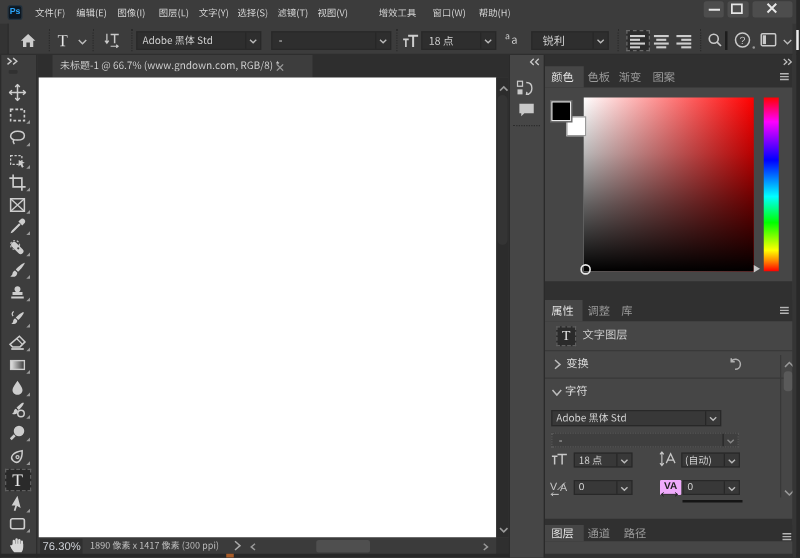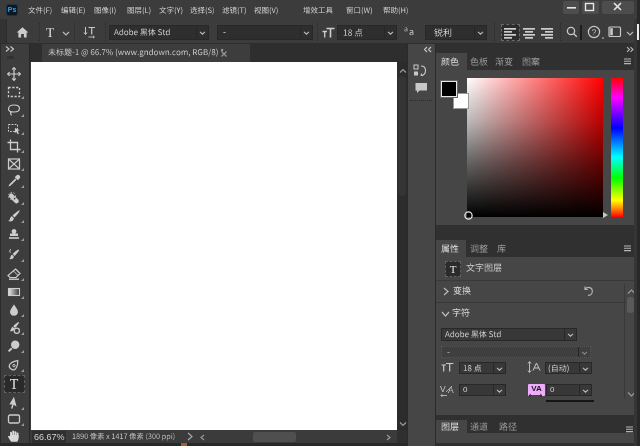--- a/index.html
+++ b/index.html
@@ -368,21 +368,21 @@
 <div class="a" style="left:397px;top:62px;width:10px;height:368px;background:#2c2c2c"></div>
 <svg class="a" style="left:399px;top:68px" width="8" height="6">
       <path d="M1 4.5 L4 1.5 L7 4.5" stroke="#9a9a9a" stroke-width="1.2" fill="none"></path>
     </svg>
 <svg class="a" style="left:399px;top:421px" width="8" height="6">
       <path d="M1 1.5 L4 4.5 L7 1.5" stroke="#9a9a9a" stroke-width="1.2" fill="none"></path>
     </svg>
 <div class="a" style="left:398px;top:76px;width:8px;height:120px;background:#343434;border-radius:4px"></div>
 <div class="a" style="left:30px;top:430px;width:377px;height:14px;background:#3b3b3b"></div>
 <div class="a" style="left:32px;top:431px;width:34px;height:12px;background:#2f2f2f"></div>
-<div class="a" style="left:34px;top:432px;font:normal 9px 'Liberation Sans',sans-serif;color:#cdd0d6;letter-spacing:0;white-space:nowrap">66.67%</div>
+<div class="a" style="left:34px;top:432px;font:normal 9px 'Liberation Sans',sans-serif;color:#cdd0d6;letter-spacing:0;white-space:nowrap">76.30%</div>
 <div class="a" style="left:72px;top:432px">
       <svg class="" width="104" height="9" viewBox="0 -6.4 104 8.0">
         <path d="M0.6 0.0H3.6V-0.6H2.5V-5.4H2.0C1.7 -5.2 1.4 -5.1 0.9 -5.0V-4.5H1.8V-0.6H0.6Z M6.1 0.1C7.1 0.1 7.8 -0.5 7.8 -1.3C7.8 -2.0 7.3 -2.4 6.9 -2.7V-2.7C7.2 -3.0 7.6 -3.5 7.6 -4.0C7.6 -4.8 7.0 -5.4 6.1 -5.4C5.3 -5.4 4.6 -4.9 4.6 -4.1C4.6 -3.5 5.0 -3.1 5.4 -2.8V-2.8C4.9 -2.5 4.4 -2.0 4.4 -1.3C4.4 -0.5 5.1 0.1 6.1 0.1ZM6.5 -2.9C5.8 -3.2 5.2 -3.4 5.2 -4.1C5.2 -4.6 5.6 -4.9 6.1 -4.9C6.7 -4.9 7.0 -4.5 7.0 -4.0C7.0 -3.6 6.8 -3.2 6.5 -2.9ZM6.1 -0.4C5.5 -0.4 5.0 -0.8 5.0 -1.4C5.0 -1.9 5.3 -2.3 5.7 -2.6C6.5 -2.3 7.1 -2.0 7.1 -1.3C7.1 -0.8 6.7 -0.4 6.1 -0.4Z M9.8 0.1C10.8 0.1 11.8 -0.7 11.8 -2.9C11.8 -4.6 11.0 -5.4 10.0 -5.4C9.1 -5.4 8.4 -4.8 8.4 -3.7C8.4 -2.6 9.0 -2.0 9.9 -2.0C10.3 -2.0 10.8 -2.3 11.1 -2.7C11.1 -1.0 10.5 -0.5 9.8 -0.5C9.4 -0.5 9.1 -0.6 8.9 -0.9L8.5 -0.5C8.8 -0.1 9.2 0.1 9.8 0.1ZM11.1 -3.2C10.8 -2.7 10.4 -2.5 10.0 -2.5C9.4 -2.5 9.1 -3.0 9.1 -3.7C9.1 -4.4 9.4 -4.9 10.0 -4.9C10.6 -4.9 11.1 -4.3 11.1 -3.2Z M14.2 0.1C15.2 0.1 15.8 -0.8 15.8 -2.7C15.8 -4.5 15.2 -5.4 14.2 -5.4C13.2 -5.4 12.5 -4.5 12.5 -2.7C12.5 -0.8 13.2 0.1 14.2 0.1ZM14.2 -0.4C13.6 -0.4 13.2 -1.1 13.2 -2.7C13.2 -4.3 13.6 -4.9 14.2 -4.9C14.8 -4.9 15.2 -4.3 15.2 -2.7C15.2 -1.1 14.8 -0.4 14.2 -0.4Z M21.4 -5.2H22.7C22.6 -5.0 22.4 -4.8 22.3 -4.6H20.9C21.1 -4.8 21.2 -5.0 21.4 -5.2ZM21.4 -6.1C21.1 -5.5 20.5 -4.7 19.7 -4.2C19.8 -4.1 20.0 -3.9 20.1 -3.8C20.2 -3.9 20.3 -4.0 20.5 -4.1V-3.0H21.6C21.2 -2.7 20.7 -2.4 19.9 -2.2C20.1 -2.1 20.2 -1.9 20.3 -1.8C20.9 -2.0 21.4 -2.3 21.7 -2.6C21.9 -2.4 22.0 -2.3 22.1 -2.2C21.6 -1.8 20.6 -1.3 19.9 -1.1C20.0 -1.0 20.2 -0.9 20.2 -0.7C20.9 -1.0 21.7 -1.4 22.3 -1.9C22.3 -1.8 22.4 -1.6 22.4 -1.5C21.8 -0.9 20.8 -0.3 19.9 -0.1C20.0 0.0 20.1 0.2 20.2 0.3C21.0 0.1 21.9 -0.5 22.5 -1.0C22.6 -0.6 22.5 -0.2 22.4 -0.0C22.3 0.1 22.1 0.1 22.0 0.1C21.9 0.1 21.7 0.1 21.5 0.1C21.6 0.2 21.6 0.4 21.6 0.6C21.8 0.6 22.0 0.6 22.1 0.6C22.4 0.6 22.5 0.5 22.7 0.3C23.0 0.0 23.1 -0.8 22.9 -1.5L23.3 -1.7C23.5 -0.9 24.0 -0.2 24.6 0.2C24.6 0.0 24.8 -0.2 24.9 -0.2C24.4 -0.6 23.9 -1.2 23.7 -1.9C24.0 -2.0 24.2 -2.2 24.5 -2.4L24.1 -2.7C23.8 -2.5 23.2 -2.1 22.8 -1.9C22.6 -2.2 22.4 -2.6 22.1 -2.8L22.2 -3.0H24.4V-4.6H22.8C23.1 -4.8 23.3 -5.1 23.4 -5.4L23.1 -5.6L23.0 -5.6H21.7L21.9 -6.0ZM20.9 -4.2H22.2C22.2 -4.0 22.1 -3.7 22.0 -3.4H20.9ZM22.7 -4.2H23.9V-3.4H22.5C22.6 -3.7 22.7 -4.0 22.7 -4.2ZM19.8 -6.1C19.4 -5.0 18.7 -3.9 18.1 -3.2C18.2 -3.1 18.3 -2.8 18.4 -2.6C18.6 -2.9 18.8 -3.2 19.0 -3.5V0.6H19.5V-4.3C19.8 -4.8 20.1 -5.4 20.3 -5.9Z M29.8 -0.6C30.4 -0.3 31.2 0.2 31.6 0.5L32.0 0.1C31.6 -0.2 30.8 -0.6 30.2 -0.9ZM27.3 -0.9C26.8 -0.5 26.1 -0.1 25.5 0.1C25.6 0.2 25.8 0.4 25.9 0.5C26.5 0.2 27.3 -0.3 27.8 -0.7ZM26.6 -2.1C26.7 -2.2 26.9 -2.2 28.4 -2.3C27.7 -2.0 27.1 -1.8 26.9 -1.7C26.4 -1.6 26.1 -1.5 25.9 -1.5C25.9 -1.3 26.0 -1.1 26.0 -1.0C26.2 -1.0 26.5 -1.1 28.6 -1.2V-0.1C28.6 0.0 28.6 0.1 28.5 0.1C28.4 0.1 28.0 0.1 27.5 0.1C27.6 0.2 27.7 0.4 27.7 0.6C28.3 0.6 28.6 0.6 28.9 0.5C29.1 0.4 29.2 0.2 29.2 -0.0V-1.2L31.0 -1.3C31.2 -1.2 31.4 -1.0 31.5 -0.9L31.9 -1.2C31.6 -1.5 31.0 -2.0 30.5 -2.3L30.1 -2.0C30.2 -1.9 30.4 -1.8 30.5 -1.7L27.5 -1.6C28.5 -1.9 29.6 -2.3 30.5 -2.8L30.2 -3.2C29.9 -3.0 29.6 -2.9 29.3 -2.7L27.6 -2.6C28.0 -2.8 28.4 -3.0 28.8 -3.2L28.6 -3.4H32.1V-3.8H29.1V-4.3H31.3V-4.7H29.1V-5.2H31.7V-5.6H29.1V-6.1H28.5V-5.6H25.9V-5.2H28.5V-4.7H26.3V-4.3H28.5V-3.8H25.5V-3.4H28.1C27.6 -3.1 27.1 -2.8 26.9 -2.8C26.7 -2.7 26.6 -2.6 26.4 -2.6C26.5 -2.5 26.5 -2.2 26.6 -2.1Z M34.2 0.0H34.9L35.4 -0.9C35.6 -1.2 35.7 -1.4 35.8 -1.6H35.9C36.0 -1.4 36.2 -1.2 36.3 -0.9L36.9 0.0H37.6L36.3 -2.0L37.5 -4.0H36.8L36.3 -3.1C36.2 -2.9 36.1 -2.7 36.0 -2.4H35.9C35.8 -2.7 35.7 -2.9 35.5 -3.1L35.0 -4.0H34.3L35.5 -2.1Z M40.0 0.0H42.9V-0.6H41.9V-5.4H41.3C41.0 -5.2 40.7 -5.1 40.2 -5.0V-4.5H41.2V-0.6H40.0Z M45.9 0.0H46.5V-1.5H47.2V-2.0H46.5V-5.4H45.8L43.5 -1.9V-1.5H45.9ZM45.9 -2.0H44.2L45.5 -3.8C45.6 -4.1 45.8 -4.4 45.9 -4.6H45.9C45.9 -4.4 45.9 -3.9 45.9 -3.6Z M48.1 0.0H51.0V-0.6H50.0V-5.4H49.4C49.2 -5.2 48.8 -5.1 48.3 -5.0V-4.5H49.3V-0.6H48.1Z M52.9 0.0H53.6C53.7 -2.1 54.0 -3.3 55.2 -4.9V-5.4H51.9V-4.8H54.5C53.4 -3.3 53.0 -2.0 52.9 0.0Z M60.7 -5.2H62.0C61.9 -5.0 61.8 -4.8 61.6 -4.6H60.3C60.4 -4.8 60.6 -5.0 60.7 -5.2ZM60.7 -6.1C60.4 -5.5 59.9 -4.7 59.1 -4.2C59.2 -4.1 59.3 -3.9 59.4 -3.8C59.6 -3.9 59.7 -4.0 59.8 -4.1V-3.0H60.9C60.6 -2.7 60.1 -2.4 59.3 -2.2C59.4 -2.1 59.5 -1.9 59.6 -1.8C60.3 -2.0 60.7 -2.3 61.1 -2.6C61.2 -2.4 61.3 -2.3 61.4 -2.2C60.9 -1.8 60.0 -1.3 59.3 -1.1C59.4 -1.0 59.5 -0.9 59.6 -0.7C60.2 -1.0 61.1 -1.4 61.6 -1.9C61.7 -1.8 61.7 -1.6 61.8 -1.5C61.2 -0.9 60.1 -0.3 59.2 -0.1C59.3 0.0 59.5 0.2 59.5 0.3C60.3 0.1 61.2 -0.5 61.9 -1.0C61.9 -0.6 61.9 -0.2 61.7 -0.0C61.6 0.1 61.5 0.1 61.3 0.1C61.2 0.1 61.0 0.1 60.9 0.1C60.9 0.2 61.0 0.4 61.0 0.6C61.2 0.6 61.3 0.6 61.5 0.6C61.7 0.6 61.9 0.5 62.1 0.3C62.4 0.0 62.5 -0.8 62.3 -1.5L62.6 -1.7C62.9 -0.9 63.3 -0.2 63.9 0.2C64.0 0.0 64.2 -0.2 64.3 -0.2C63.7 -0.6 63.3 -1.2 63.0 -1.9C63.3 -2.0 63.6 -2.2 63.8 -2.4L63.5 -2.7C63.1 -2.5 62.6 -2.1 62.1 -1.9C62.0 -2.2 61.7 -2.6 61.4 -2.8L61.6 -3.0H63.7V-4.6H62.2C62.4 -4.8 62.6 -5.1 62.8 -5.4L62.5 -5.6L62.3 -5.6H61.0L61.3 -6.0ZM60.3 -4.2H61.6C61.6 -4.0 61.5 -3.7 61.3 -3.4H60.3ZM62.0 -4.2H63.2V-3.4H61.8C62.0 -3.7 62.0 -4.0 62.0 -4.2ZM59.1 -6.1C58.7 -5.0 58.1 -3.9 57.4 -3.2C57.5 -3.1 57.7 -2.8 57.7 -2.6C57.9 -2.9 58.1 -3.2 58.3 -3.5V0.6H58.9V-4.3C59.2 -4.8 59.4 -5.4 59.6 -5.9Z M69.1 -0.6C69.8 -0.3 70.5 0.2 70.9 0.5L71.3 0.1C70.9 -0.2 70.1 -0.6 69.5 -0.9ZM66.6 -0.9C66.2 -0.5 65.5 -0.1 64.8 0.1C64.9 0.2 65.2 0.4 65.2 0.5C65.9 0.2 66.6 -0.3 67.1 -0.7ZM65.9 -2.1C66.0 -2.2 66.2 -2.2 67.7 -2.3C67.0 -2.0 66.5 -1.8 66.2 -1.7C65.8 -1.6 65.4 -1.5 65.2 -1.5C65.2 -1.3 65.3 -1.1 65.3 -1.0C65.5 -1.0 65.8 -1.1 68.0 -1.2V-0.1C68.0 0.0 68.0 0.1 67.8 0.1C67.7 0.1 67.3 0.1 66.9 0.1C67.0 0.2 67.1 0.4 67.1 0.6C67.6 0.6 68.0 0.6 68.2 0.5C68.5 0.4 68.5 0.2 68.5 -0.0V-1.2L70.3 -1.3C70.5 -1.2 70.7 -1.0 70.8 -0.9L71.2 -1.2C70.9 -1.5 70.3 -2.0 69.8 -2.3L69.4 -2.0C69.6 -1.9 69.7 -1.8 69.9 -1.7L66.9 -1.6C67.9 -1.9 68.9 -2.3 69.9 -2.8L69.5 -3.2C69.2 -3.0 68.9 -2.9 68.6 -2.7L66.9 -2.6C67.3 -2.8 67.7 -3.0 68.1 -3.2L67.9 -3.4H71.4V-3.8H68.4V-4.3H70.6V-4.7H68.4V-5.2H71.1V-5.6H68.4V-6.1H67.9V-5.6H65.3V-5.2H67.9V-4.7H65.7V-4.3H67.9V-3.8H64.9V-3.4H67.5C67.0 -3.1 66.4 -2.8 66.3 -2.8C66.1 -2.7 65.9 -2.6 65.8 -2.6C65.8 -2.5 65.9 -2.2 65.9 -2.1Z M75.2 1.4 75.6 1.2C74.9 0.2 74.6 -1.0 74.6 -2.3C74.6 -3.5 74.9 -4.7 75.6 -5.8L75.2 -6.0C74.5 -4.9 74.1 -3.7 74.1 -2.3C74.1 -0.8 74.5 0.3 75.2 1.4Z M77.8 0.1C78.8 0.1 79.5 -0.5 79.5 -1.4C79.5 -2.2 79.0 -2.6 78.4 -2.8V-2.8C79.0 -3.0 79.4 -3.5 79.4 -4.1C79.4 -5.0 78.7 -5.4 77.8 -5.4C77.2 -5.4 76.7 -5.2 76.3 -4.8L76.7 -4.4C77.0 -4.7 77.3 -4.9 77.8 -4.9C78.3 -4.9 78.7 -4.6 78.7 -4.1C78.7 -3.5 78.3 -3.0 77.2 -3.0V-2.5C78.4 -2.5 78.9 -2.1 78.9 -1.5C78.9 -0.8 78.4 -0.5 77.8 -0.5C77.2 -0.5 76.8 -0.8 76.4 -1.1L76.1 -0.6C76.5 -0.3 77.0 0.1 77.8 0.1Z M82.0 0.1C83.0 0.1 83.6 -0.8 83.6 -2.7C83.6 -4.5 83.0 -5.4 82.0 -5.4C80.9 -5.4 80.3 -4.5 80.3 -2.7C80.3 -0.8 80.9 0.1 82.0 0.1ZM82.0 -0.4C81.4 -0.4 80.9 -1.1 80.9 -2.7C80.9 -4.3 81.4 -4.9 82.0 -4.9C82.6 -4.9 83.0 -4.3 83.0 -2.7C83.0 -1.1 82.6 -0.4 82.0 -0.4Z M86.0 0.1C87.0 0.1 87.7 -0.8 87.7 -2.7C87.7 -4.5 87.0 -5.4 86.0 -5.4C85.0 -5.4 84.4 -4.5 84.4 -2.7C84.4 -0.8 85.0 0.1 86.0 0.1ZM86.0 -0.4C85.4 -0.4 85.0 -1.1 85.0 -2.7C85.0 -4.3 85.4 -4.9 86.0 -4.9C86.6 -4.9 87.0 -4.3 87.0 -2.7C87.0 -1.1 86.6 -0.4 86.0 -0.4Z M90.4 1.7H91.0V0.3L91.0 -0.4C91.4 -0.1 91.7 0.1 92.1 0.1C93.0 0.1 93.8 -0.7 93.8 -2.0C93.8 -3.3 93.3 -4.1 92.2 -4.1C91.8 -4.1 91.3 -3.8 91.0 -3.5H91.0L90.9 -4.0H90.4ZM92.0 -0.5C91.7 -0.5 91.4 -0.6 91.0 -0.9V-3.0C91.4 -3.3 91.7 -3.5 92.1 -3.5C92.8 -3.5 93.1 -2.9 93.1 -2.0C93.1 -1.1 92.6 -0.5 92.0 -0.5Z M94.9 1.7H95.5V0.3L95.5 -0.4C95.9 -0.1 96.3 0.1 96.6 0.1C97.5 0.1 98.3 -0.7 98.3 -2.0C98.3 -3.3 97.8 -4.1 96.8 -4.1C96.3 -4.1 95.9 -3.8 95.5 -3.5H95.5L95.4 -4.0H94.9ZM96.5 -0.5C96.3 -0.5 95.9 -0.6 95.5 -0.9V-3.0C95.9 -3.3 96.3 -3.5 96.6 -3.5C97.4 -3.5 97.7 -2.9 97.7 -2.0C97.7 -1.1 97.2 -0.5 96.5 -0.5Z M99.4 0.0H100.1V-4.0H99.4ZM99.7 -4.8C100.0 -4.8 100.2 -5.0 100.2 -5.2C100.2 -5.5 100.0 -5.7 99.7 -5.7C99.5 -5.7 99.3 -5.5 99.3 -5.2C99.3 -5.0 99.5 -4.8 99.7 -4.8Z M101.5 1.4C102.1 0.3 102.5 -0.8 102.5 -2.3C102.5 -3.7 102.1 -4.9 101.5 -6.0L101.0 -5.8C101.7 -4.7 102.0 -3.5 102.0 -2.3C102.0 -1.0 101.7 0.2 101.0 1.2Z" fill="#c4c4c4"></path>
       </svg>
     </div>
 <svg class="a" style="left:186px;top:432px" width="8" height="9">
       <path d="M2 1 L6 4.5 L2 8" stroke="#aaa" stroke-width="1.2" fill="none"></path>
     </svg>
 <svg class="a" style="left:199px;top:434px" width="7" height="7">
       <path d="M5 1 L2 3.5 L5 6" stroke="#999" stroke-width="1.2" fill="none"></path>

